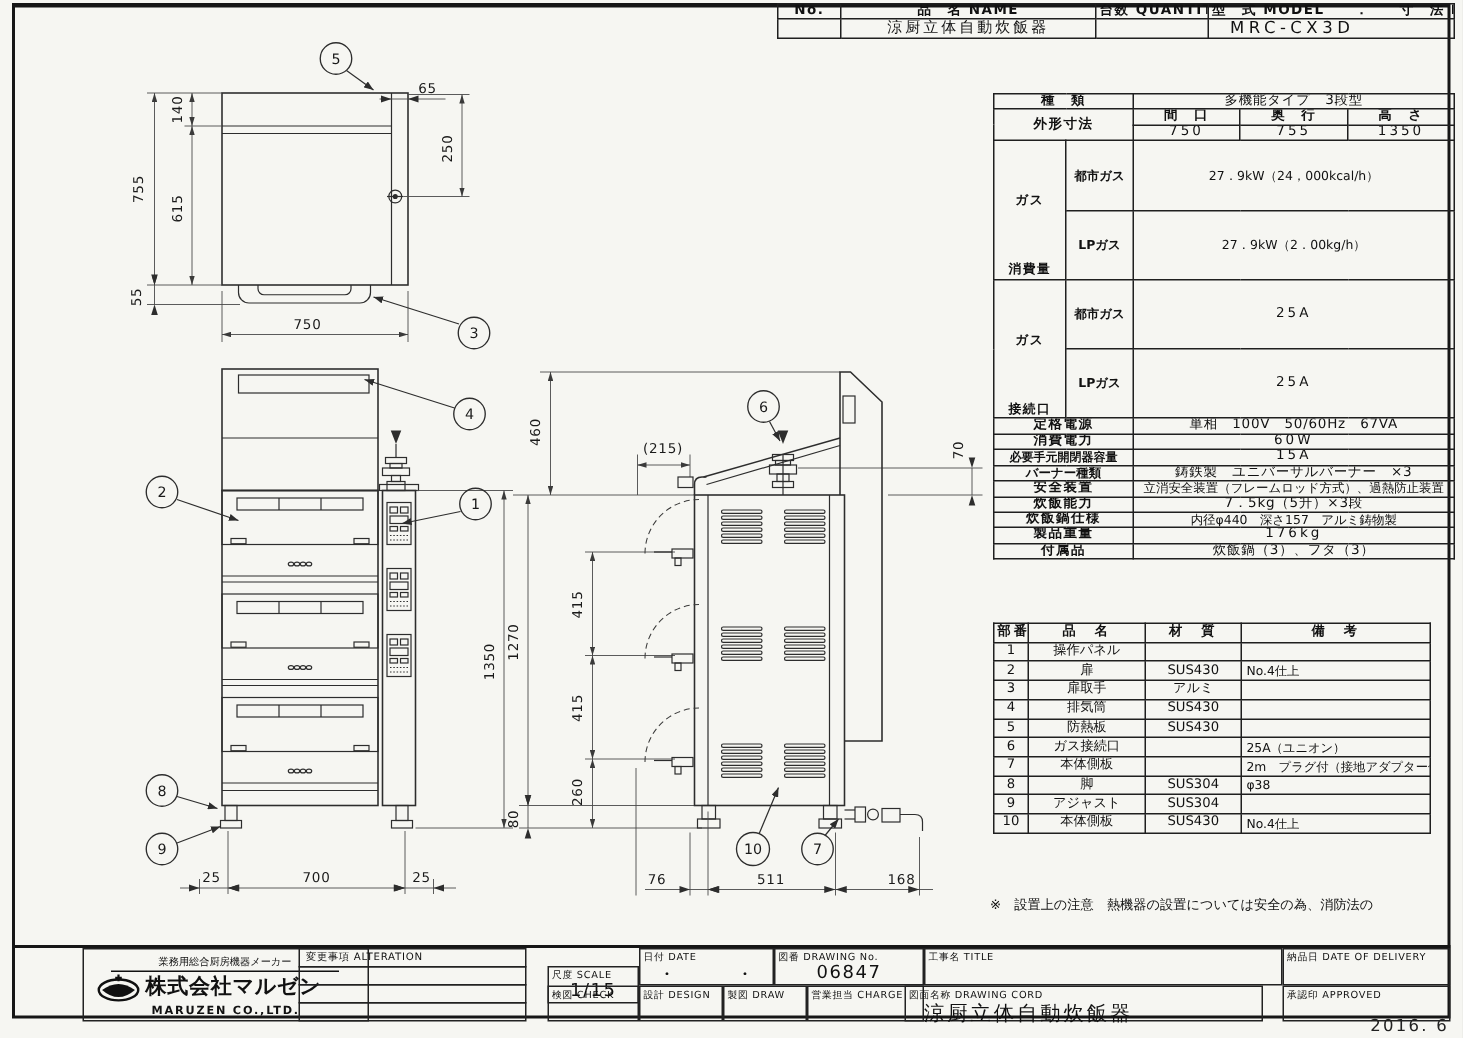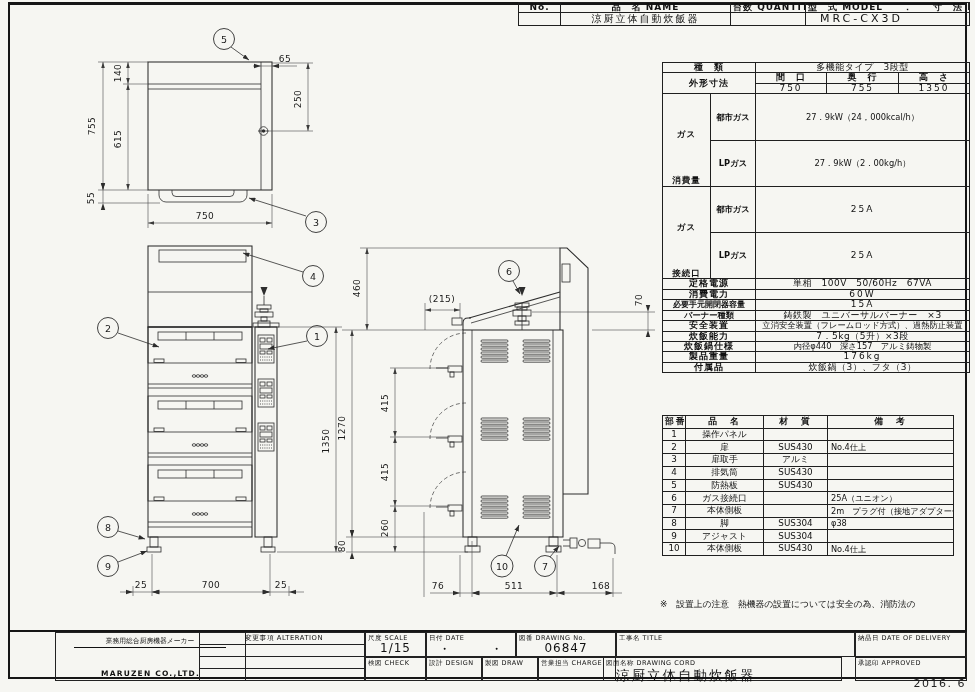--- a/index.html
+++ b/index.html
@@ -37,22 +37,22 @@
   .tc{position:absolute;border:1px solid #222;box-sizing:border-box;}
   .tc .cl{position:absolute;left:2px;top:1px;font-size:6.5px;letter-spacing:0.5px;white-space:nowrap;}
   .tc .cv{position:absolute;left:0;right:0;top:8px;text-align:center;font-size:12px;letter-spacing:1px;}
   .logoC{left:0;top:0;width:191px;height:49px;margin-left:47px;}
   .tagline{position:absolute;left:18px;top:3px;width:152px;text-align:center;
            font-size:6.8px;border-bottom:1px solid #111;padding-bottom:1px;}
   .logorow{position:absolute;left:8px;top:14px;width:180px;height:22px;display:flex;align-items:center;}
   .logotext{font-size:14px;font-weight:bold;letter-spacing:0.5px;margin-left:3px;}
   .companyen{position:absolute;left:0;width:100%;bottom:2px;text-align:center;
              font-size:7.5px;letter-spacing:1.2px;font-weight:bold;}
-  .altr{position:absolute;left:191px;width:166px;border:1px solid #222;box-sizing:border-box;
-        font-size:6.8px;text-align:center;padding-left:4px;letter-spacing:0.5px;}
+  .altr{position:absolute;left:191px;width:152px;border:1px solid #222;box-sizing:border-box;
+        font-size:6.8px;text-align:left;padding-left:4px;letter-spacing:0.5px;}
   .dnv{font-size:13px;letter-spacing:2px;}
   .nameval{position:absolute;left:12px;right:0;top:9px;font-size:13.5px;letter-spacing:2px;text-align:left;}
   .year{position:absolute;left:900px;top:677px;width:66px;text-align:right;
         font-size:11px;letter-spacing:1.5px;color:#222;}
   
   .ob{stroke:#2d2d2d;stroke-width:1.05;fill:none;}
   .ob2{stroke:#2d2d2d;stroke-width:0.8;fill:none;}
   .fill{fill:#2d2d2d;stroke:none;}
   .dm{stroke:#4a4a4a;stroke-width:0.6;fill:none;}
   .dash{stroke:#3a3a3a;stroke-width:0.7;fill:none;stroke-dasharray:4 2.6;}
@@ -631,29 +631,38 @@
   </tbody>
     </table>
 
   <div class="notes">
     <div>※　設置上の注意　熱機器の設置については安全の為、消防法の</div>
   </div>
 
   <div class="tblock">
     <div class="tc logoC">
       <div class="tagline">業務用総合厨房機器メーカー</div>
+      <div class="logorow">
+        <svg width="30" height="19" viewBox="0 0 40 26">
+          <line x1="20" y1="1" x2="20" y2="7" stroke="#111" stroke-width="2"></line>
+          <line x1="17" y1="4" x2="23" y2="4" stroke="#111" stroke-width="2"></line>
+          <ellipse cx="20" cy="15" rx="18" ry="9.5" fill="none" stroke="#111" stroke-width="2.2"></ellipse>
+          <path d="M5,15 q15,-11 30,0 q-7.5,6.5 -15,6.5 q-7.5,0 -15,-6.5 z" fill="#111"></path>
+        </svg>
+        <span class="logotext">株式会社マルゼン</span>
+      </div>
       <div class="companyen">MARUZEN CO.,LTD.</div>
     </div>
 
     <div class="altr" style="top:0;height:13px;">変更事項 ALTERATION</div>
     <div class="altr" style="top:12px;height:13px;"></div>
     <div class="altr" style="top:24px;height:13px;"></div>
     <div class="altr" style="top:36px;height:13px;"></div>
 
-    <div class="tc" style="left:357px;top:0;width:61px;height:25px;">
+    <div class="tc" style="left:357px;top:12px;width:61px;height:25px;">
       <div class="cl">尺度 SCALE</div>
       <div class="cv">1/15</div>
     </div>
     <div class="tc" style="left:418px;top:0;width:90px;height:25px;">
       <div class="cl">日付 DATE</div>
       <div class="cv">・　　　・</div>
     </div>
     <div class="tc" style="left:508px;top:0;width:100px;height:25px;">
       <div class="cl">図番 DRAWING No.</div>
       <div class="cv dnv">06847</div>

